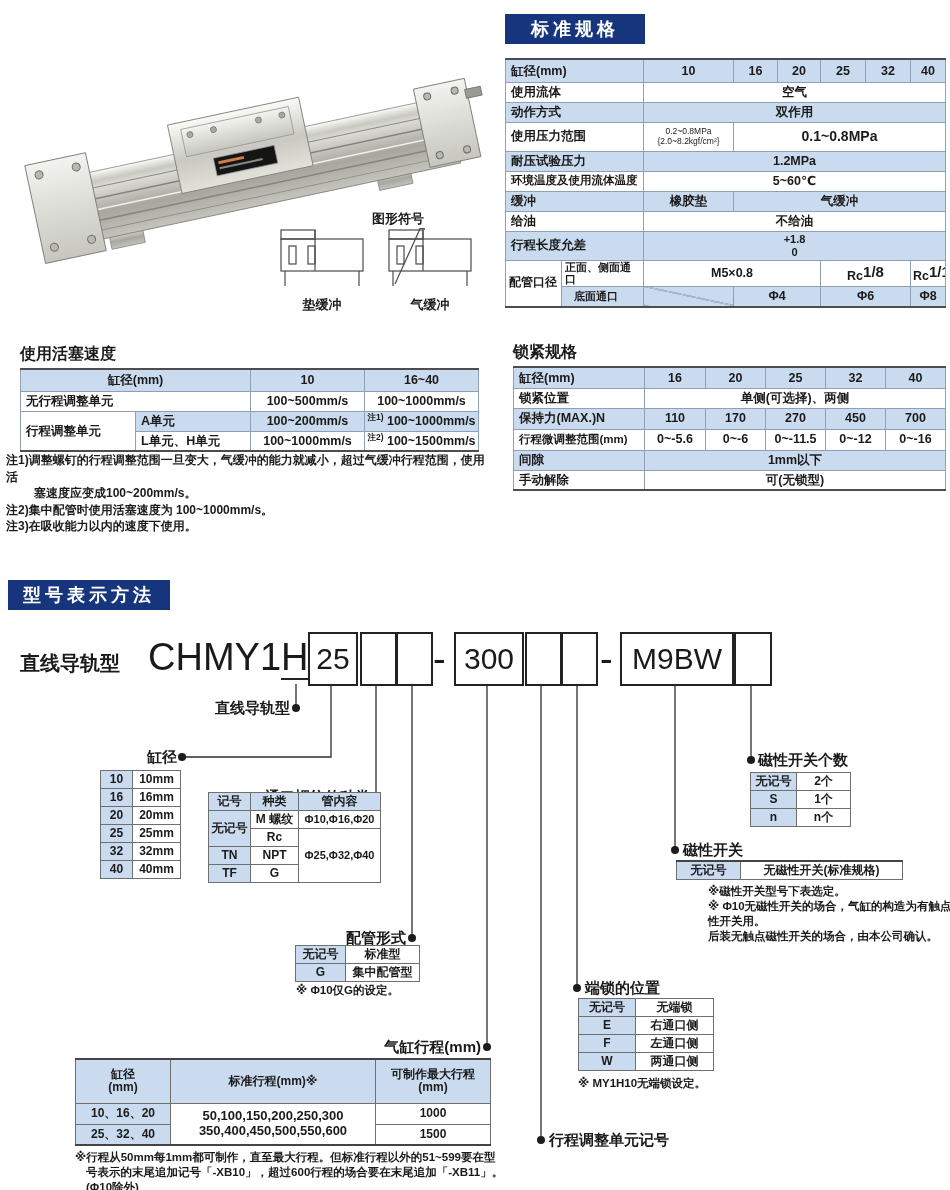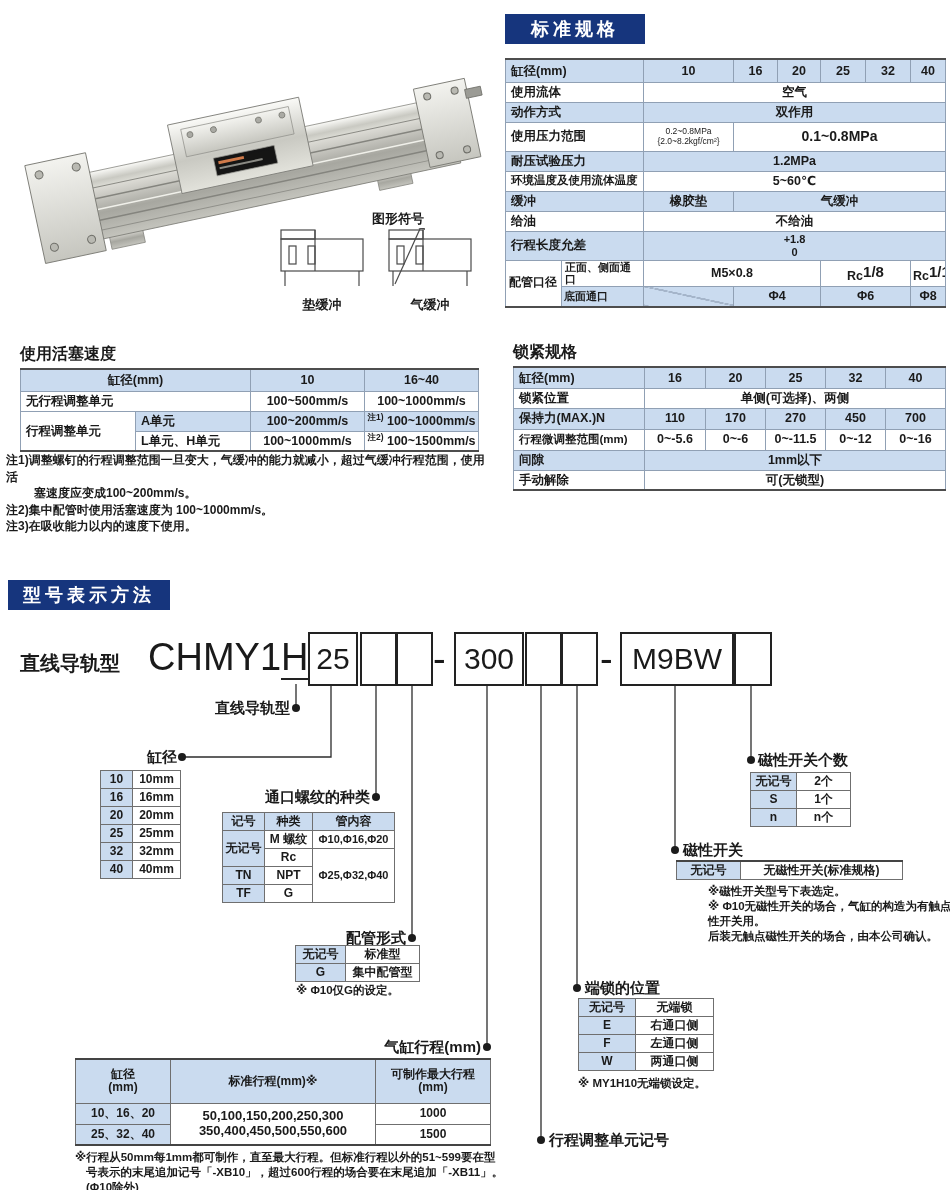--- a/index.html
+++ b/index.html
@@ -176,21 +176,21 @@
     </td>
   </tr>
   <tr style="height:21px">
     <td rowspan="2" class="lb" style="font-size:12px;padding-left:3px">配管口径</td>
     <td class="lb" style="font-size:11px;padding-left:3px">正面、侧面通口</td>
     <td colspan="3">M5×0.8</td>
     <td colspan="2"><span>Rc</span><span class="fr">1/8</span></td>
     <td><span>Rc</span><span class="fr">1/1</span></td>
   </tr>
   <tr style="height:21px">
-    <td class="lb bl" style="font-size:11px;padding-left:2px">底面通口</td>
+    <td class="lb bl" style="font-size:11px;padding-left:12px">底面通口</td>
     <td class="bl diag"></td>
     <td colspan="2" class="bl">Φ4</td>
     <td colspan="2" class="bl">Φ6</td>
     <td class="bl">Φ8</td>
   </tr>
 </tbody>
   </table>
 
 <div class="abs sect-title" style="left:20px;top:344px;">使用活塞速度</div>
 <table class="t abs" style="left:20px;top:368px;width:458px;">
@@ -357,21 +357,21 @@
         <td class="bl">32</td>
         <td>32mm</td>
       </tr>
   <tr>
         <td class="bl">40</td>
         <td>40mm</td>
       </tr>
 </tbody>
   </table>
 
-<table class="mt abs" style="left:208px;top:812px;width:172px;margin-left:14px;">
+<table class="mt abs" style="left:208px;top:792px;width:172px;">
   <colgroup>
       <col style="width:42px">
       <col style="width:48px">
       <col style="width:82px">
     </colgroup>
   <tbody>
       <tr style="height:16px">
     <td class="bl">记号</td>
     <td class="bl">种类</td>
     <td class="bl">管内容</td>

